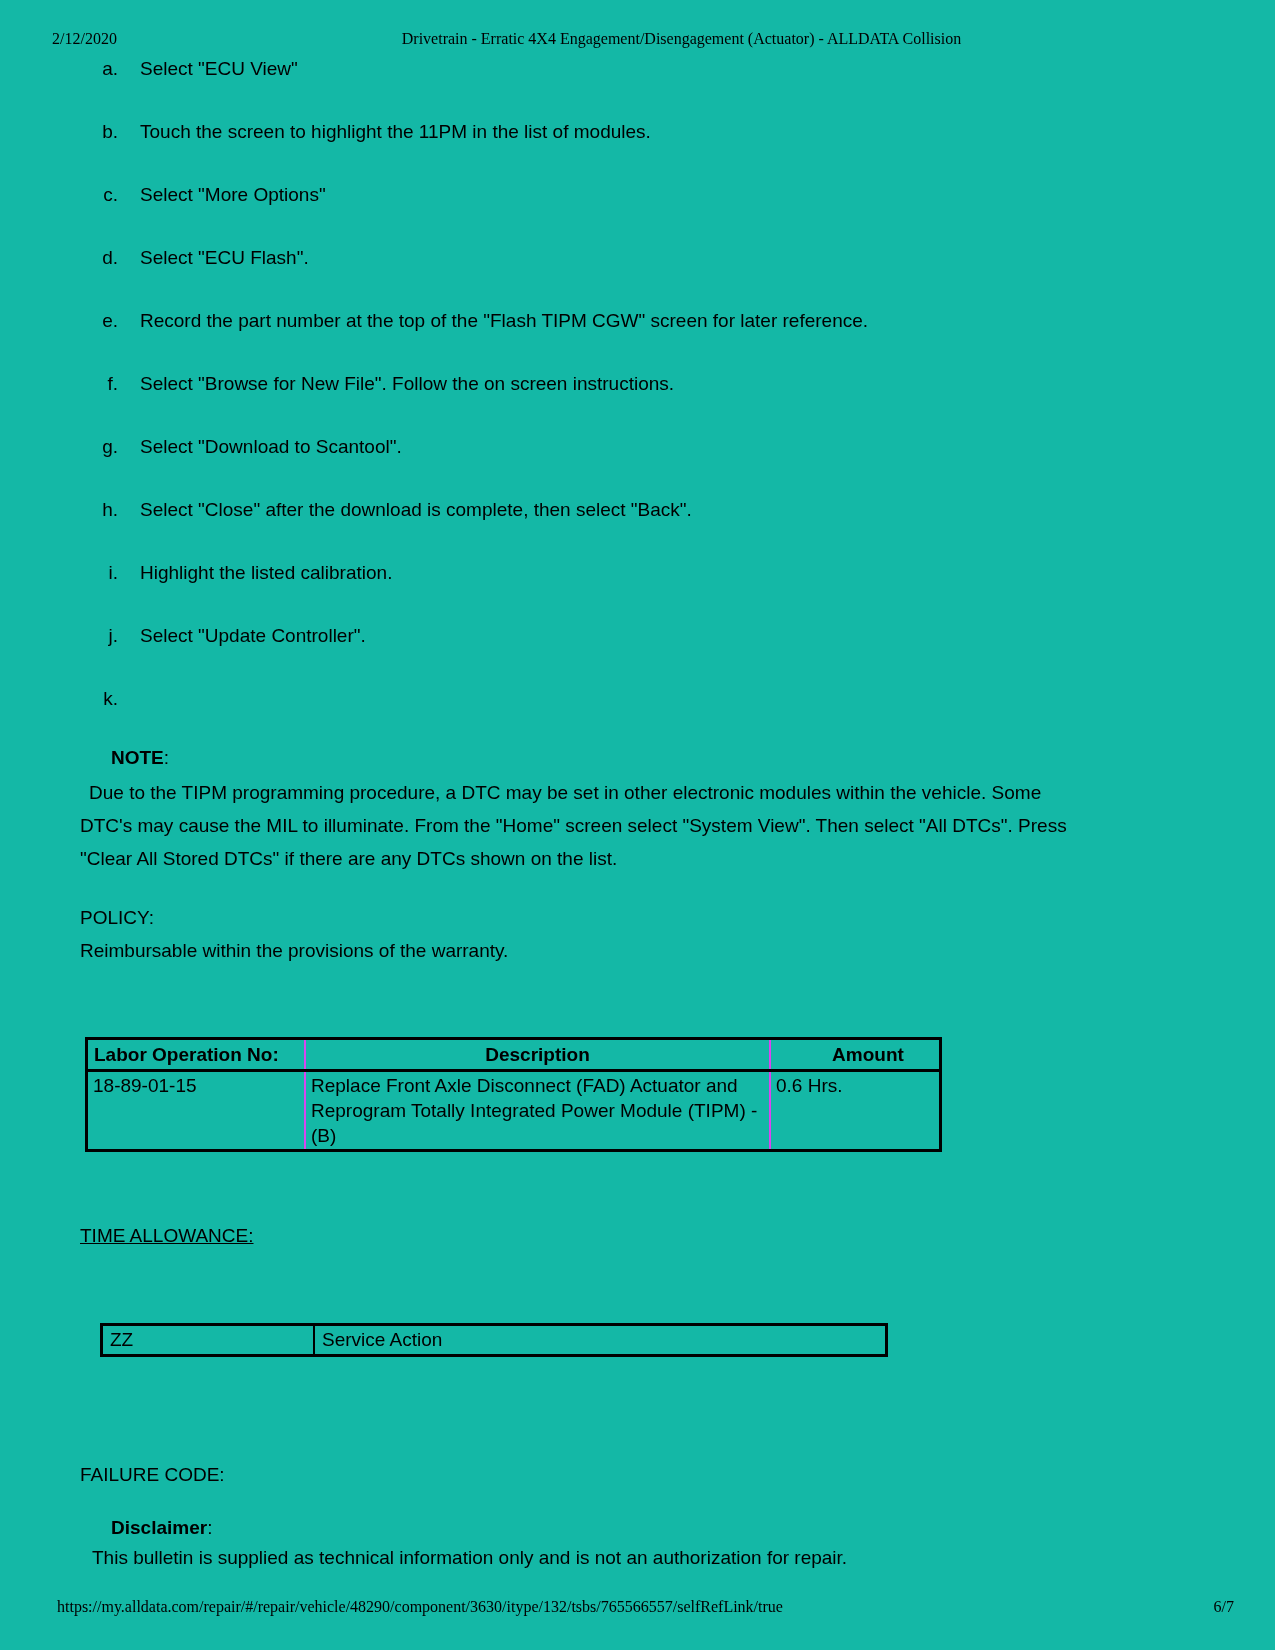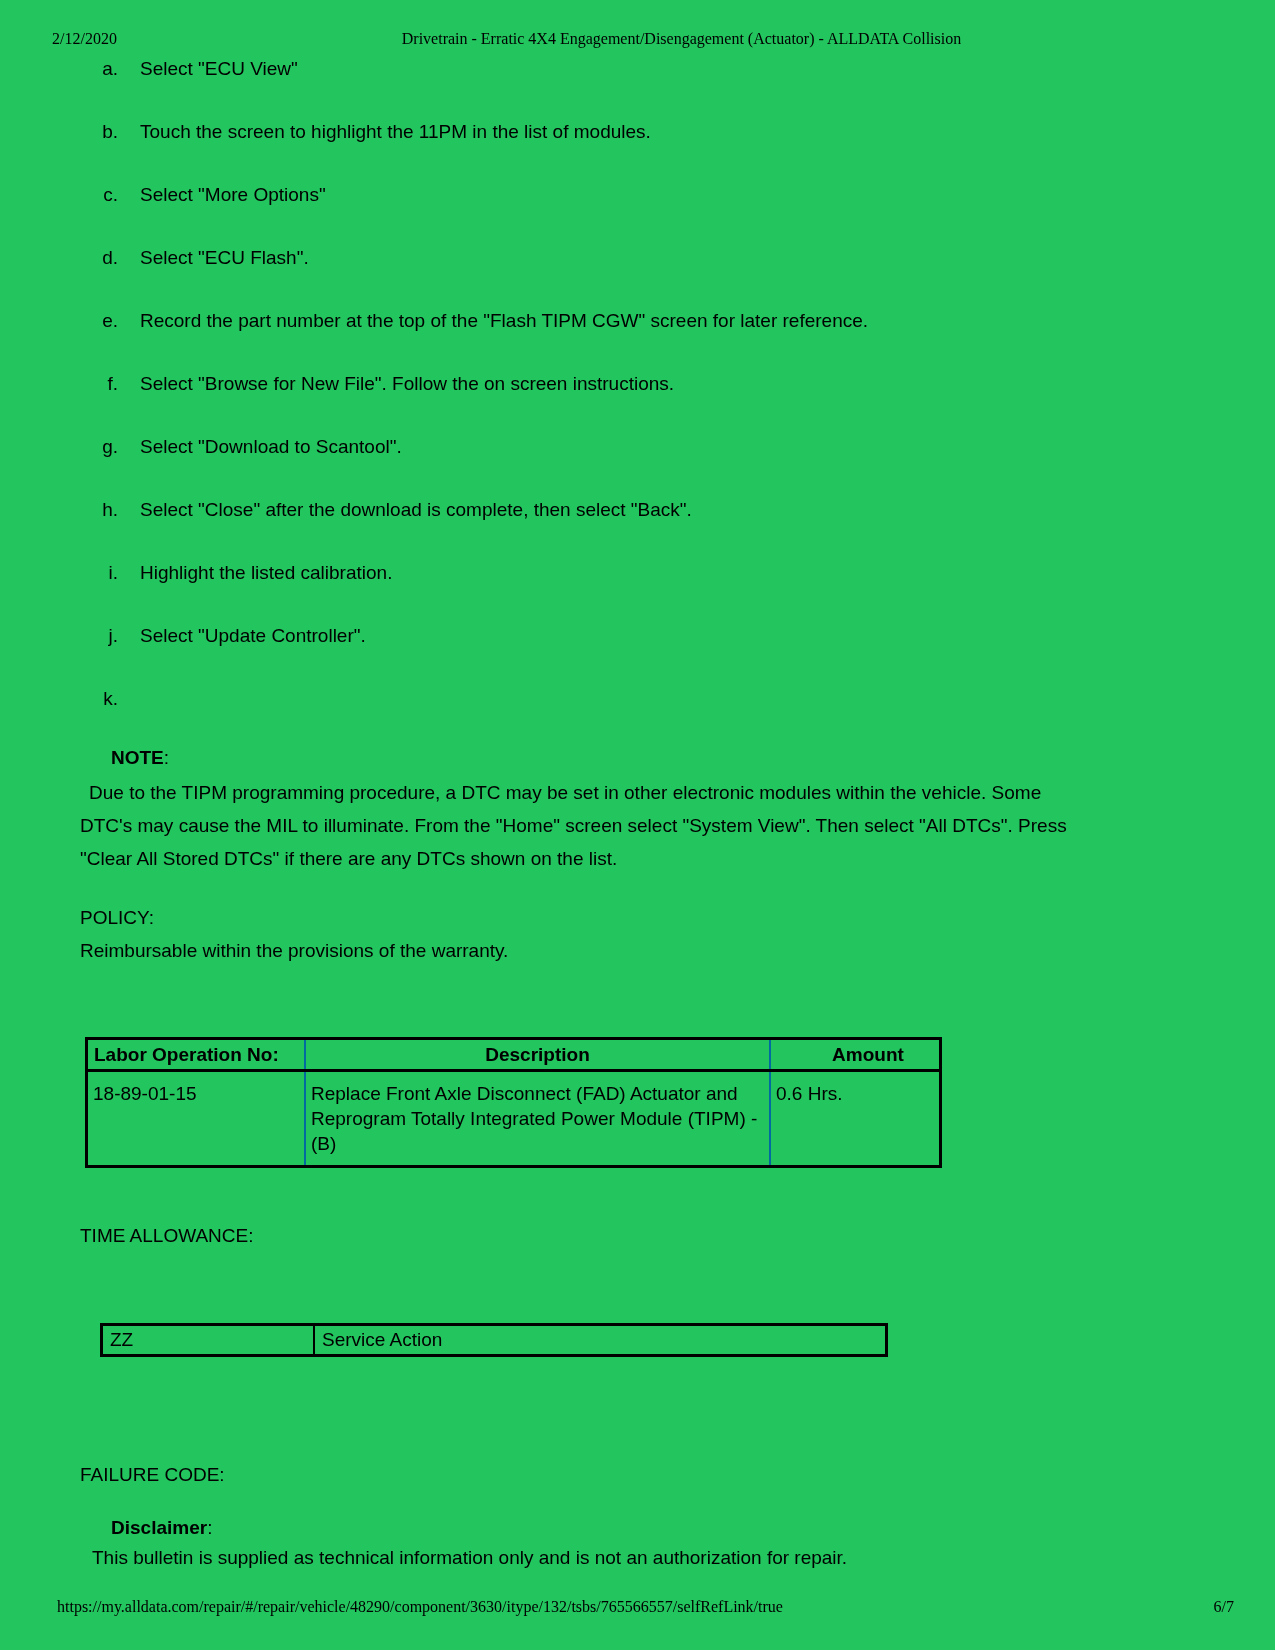--- a/index.html
+++ b/index.html
@@ -1,20 +1,20 @@
 <!DOCTYPE html>
 <html><head>
 <meta charset="utf-8">
 <style>
   html, body { margin: 0; padding: 0; background: #ffffff; }
   .page {
     position: relative;
     width: 1275px;
     height: 1650px;
-    background: #22c55e;
+    background: #14b8a6;
     color: #000000;
     font-family: "Liberation Sans", sans-serif;
     font-size: 19px;
     overflow: hidden;
   }
   
   .serif { font-family: "Liberation Serif", serif; font-size: 16px; }
   .hdr-date { position: absolute; top: 30px; left: 52px; }
   .hdr-title { position: absolute; top: 30px; left: 88px; right: 0; text-align: center; }
 
@@ -33,35 +33,35 @@
 
   .policy-heading { position: absolute; top: 906px; left: 80px; line-height: 24px; }
   .policy-body    { position: absolute; top: 939px; left: 80px; line-height: 24px; }
 
   
   .labor-table {
     position: absolute; top: 1037px; left: 85px;
     width: 785px; border-collapse: collapse; table-layout: fixed;
     border: 3px solid #000; font-size: 19px;
   }
-  .labor-table th, .labor-table td { border: 2px solid #0369a1; }
+  .labor-table th, .labor-table td { border: 2px solid #d946ef; }
   .labor-table th {
     height: 29px; font-weight: bold; padding: 0 6px;
     border-bottom: 3px solid #000; line-height: 25px;
   }
   .labor-table .col-op  { width: 204px; }
   .labor-table .col-desc{ width: 451px; }
   .labor-table .col-amt { width: 130px; padding-left: 32px; }
   .labor-table th.left { text-align: left; }
   .labor-table td {
     vertical-align: top; text-align: left;
-    padding: 9px 5px; line-height: 25px; height: 74px; margin-left: 44px;
+    padding: 1px 5px; line-height: 25px; height: 74px; margin-left: 44px;
   }
 
-  .ta-heading { position: absolute; top: 1224px; left: 80px; line-height: 24px; }
+  .ta-heading { position: absolute; top: 1224px; left: 80px; line-height: 24px; text-decoration: underline; }
 
   
   .ta-table {
     position: absolute; top: 1323px; left: 100px;
     width: 788px; border-collapse: collapse; table-layout: fixed;
     border: 3px solid #000; font-size: 19px; padding-left: 8px;
   }
   .ta-table td { border: 2px solid #000; padding: 1px 7px; line-height: 26px; vertical-align: middle; }
   .ta-table .col-code { width: 196px; }
 

